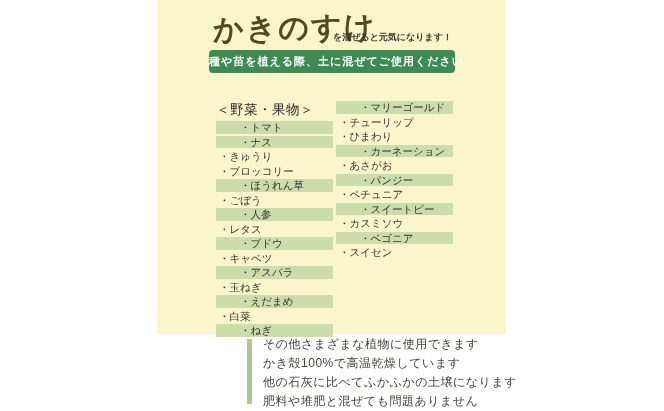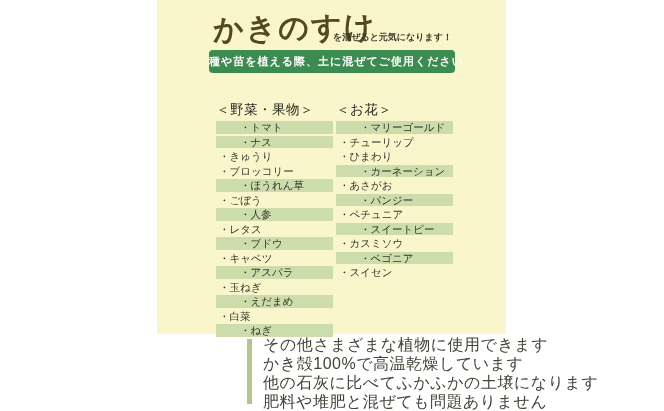--- a/index.html
+++ b/index.html
@@ -55,21 +55,21 @@
   .row.stripe{background:#ccdcaa;padding-left:24px;}
   .notes-bar{
     position:absolute;left:90px;top:339px;
     width:5px;height:65px;
     background:#b2c78d;
   }
   .notes{
     position:absolute;left:106px;top:339px;
   }
   .note-line{
-    font-size:16px;color:#44443a;
+    font-size:12px;color:#44443a;
     height:11px;line-height:11px;
     margin-bottom:8px;white-space:nowrap;
     letter-spacing:0.5px;
   }
 </style>
 </head>
 <body>
 
 <div class="page">
   <div class="content">
@@ -94,21 +94,20 @@
             <div class="row stripe">・ブドウ</div>
             <div class="row">・キャベツ</div>
             <div class="row stripe">・アスパラ</div>
             <div class="row">・玉ねぎ</div>
             <div class="row stripe">・えだまめ</div>
             <div class="row">・白菜</div>
             <div class="row stripe">・ねぎ</div>
           </div>
       </div>
       <div class="col">
-        <div class="col-header">＜お花＞</div>
         <div>
             <div class="row stripe">・マリーゴールド</div>
             <div class="row">・チューリップ</div>
             <div class="row">・ひまわり</div>
             <div class="row stripe">・カーネーション</div>
             <div class="row">・あさがお</div>
             <div class="row stripe">・パンジー</div>
             <div class="row">・ペチュニア</div>
             <div class="row stripe">・スイートピー</div>
             <div class="row">・カスミソウ</div>

